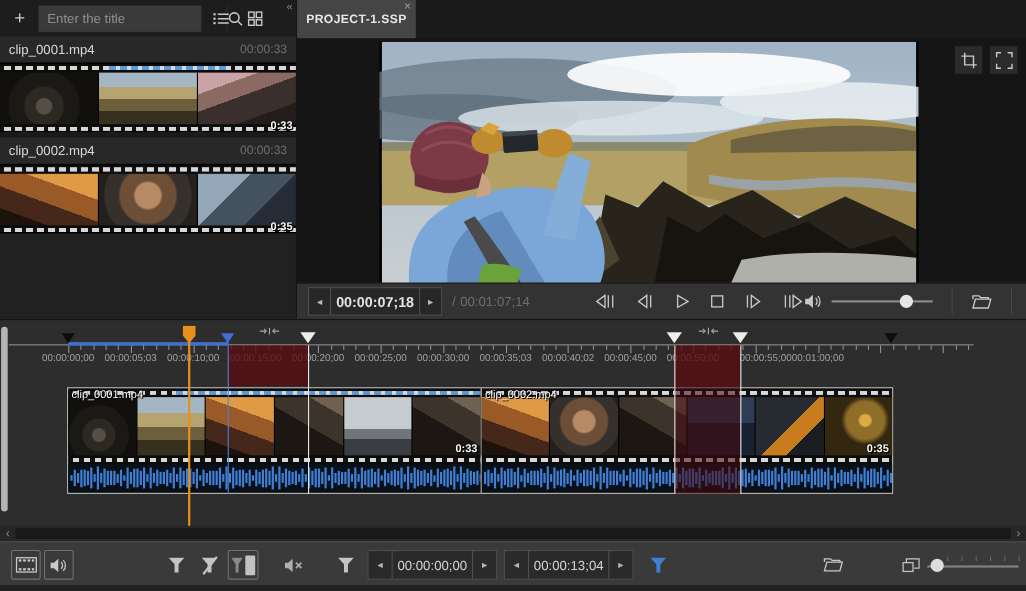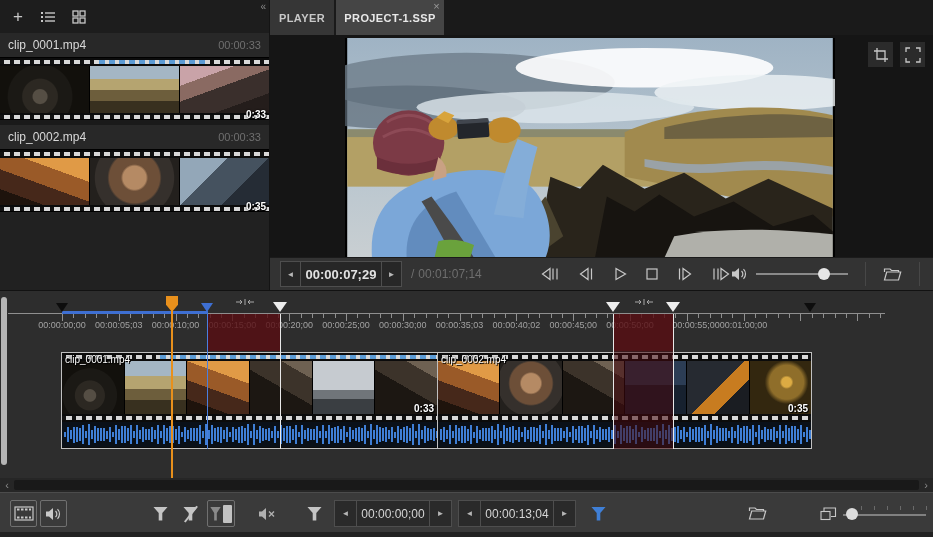--- a/index.html
+++ b/index.html
@@ -116,20 +116,29 @@
   .zoomctl .zthumb { position:absolute; left:28px; top:7px; width:12px; height:12px; border-radius:50%; background:#dcdcdc; }
 </style>
 </head>
 <body>
 
 <div class="app">
 
   <div class="library">
     <div class="lib-toolbar">
       <div class="add-btn">+</div>
+      <div class="search-box">
+        <input type="text" placeholder="Enter the title" style="">
+        <div class="search-btn">
+          <svg width="14" height="14">
+              <circle cx="6" cy="6" r="4.3" fill="none" stroke="#c8c8c8" stroke-width="1.4"></circle>
+              <line x1="9.5" y1="9.5" x2="13" y2="13" stroke="#c8c8c8" stroke-width="1.4"></line>
+            </svg>
+        </div>
+      </div>
       <div class="view-btn">
         <svg width="16" height="12">
             <g stroke="#c8c8c8" stroke-width="1.4">
               <line x1="5" y1="2" x2="15" y2="2"></line>
               <line x1="5" y1="6" x2="15" y2="6"></line>
               <line x1="5" y1="10" x2="15" y2="10"></line>
             </g>
             <g fill="#c8c8c8">
               <rect x="1" y="1" width="2" height="2"></rect>
               <rect x="1" y="5" width="2" height="2"></rect>
@@ -179,21 +188,20 @@
         <div class="thumb th-face"></div>
         <div class="thumb th-spray"></div>
       </div>
       <div class="sprk"></div>
       <span class="strip-dur">0:35</span>
     </div>
   </div>
 
   <div class="stage">
     <div class="tabbar">
-      <div class="tab player">PLAYER</div>
       <div class="tab project">
         <span>PROJECT-1.SSP</span>
         <span class="tab-close">×</span>
       </div>
     </div>
 
     <div class="viewport">
 
       <svg class="video" viewBox="0 0 490 222">
         <defs>
@@ -244,21 +252,21 @@
           <svg width="16" height="16">
               <path d="M1,5 V1 H5 M11,1 H15 V5 M15,11 V15 H11 M5,15 H1 V11" stroke="#c8c8c8" fill="none" stroke-width="1.3"></path>
             </svg>
         </div>
       </div>
     </div>
 
     <div class="transport">
       <div class="timebox">
         <div class="step">◄</div>
-        <div class="tc">00:00:07;29</div>
+        <div class="tc">00:00:07;18</div>
         <div class="step">►</div>
       </div>
       <div class="total">
         <span>/</span>
         <span>00:01:07;14</span>
       </div>
       <div class="tgroup">
         <div class="tbtn">
             <svg width="20" height="14">
               <g stroke="#c8c8c8" fill="none" stroke-width="1.2">

